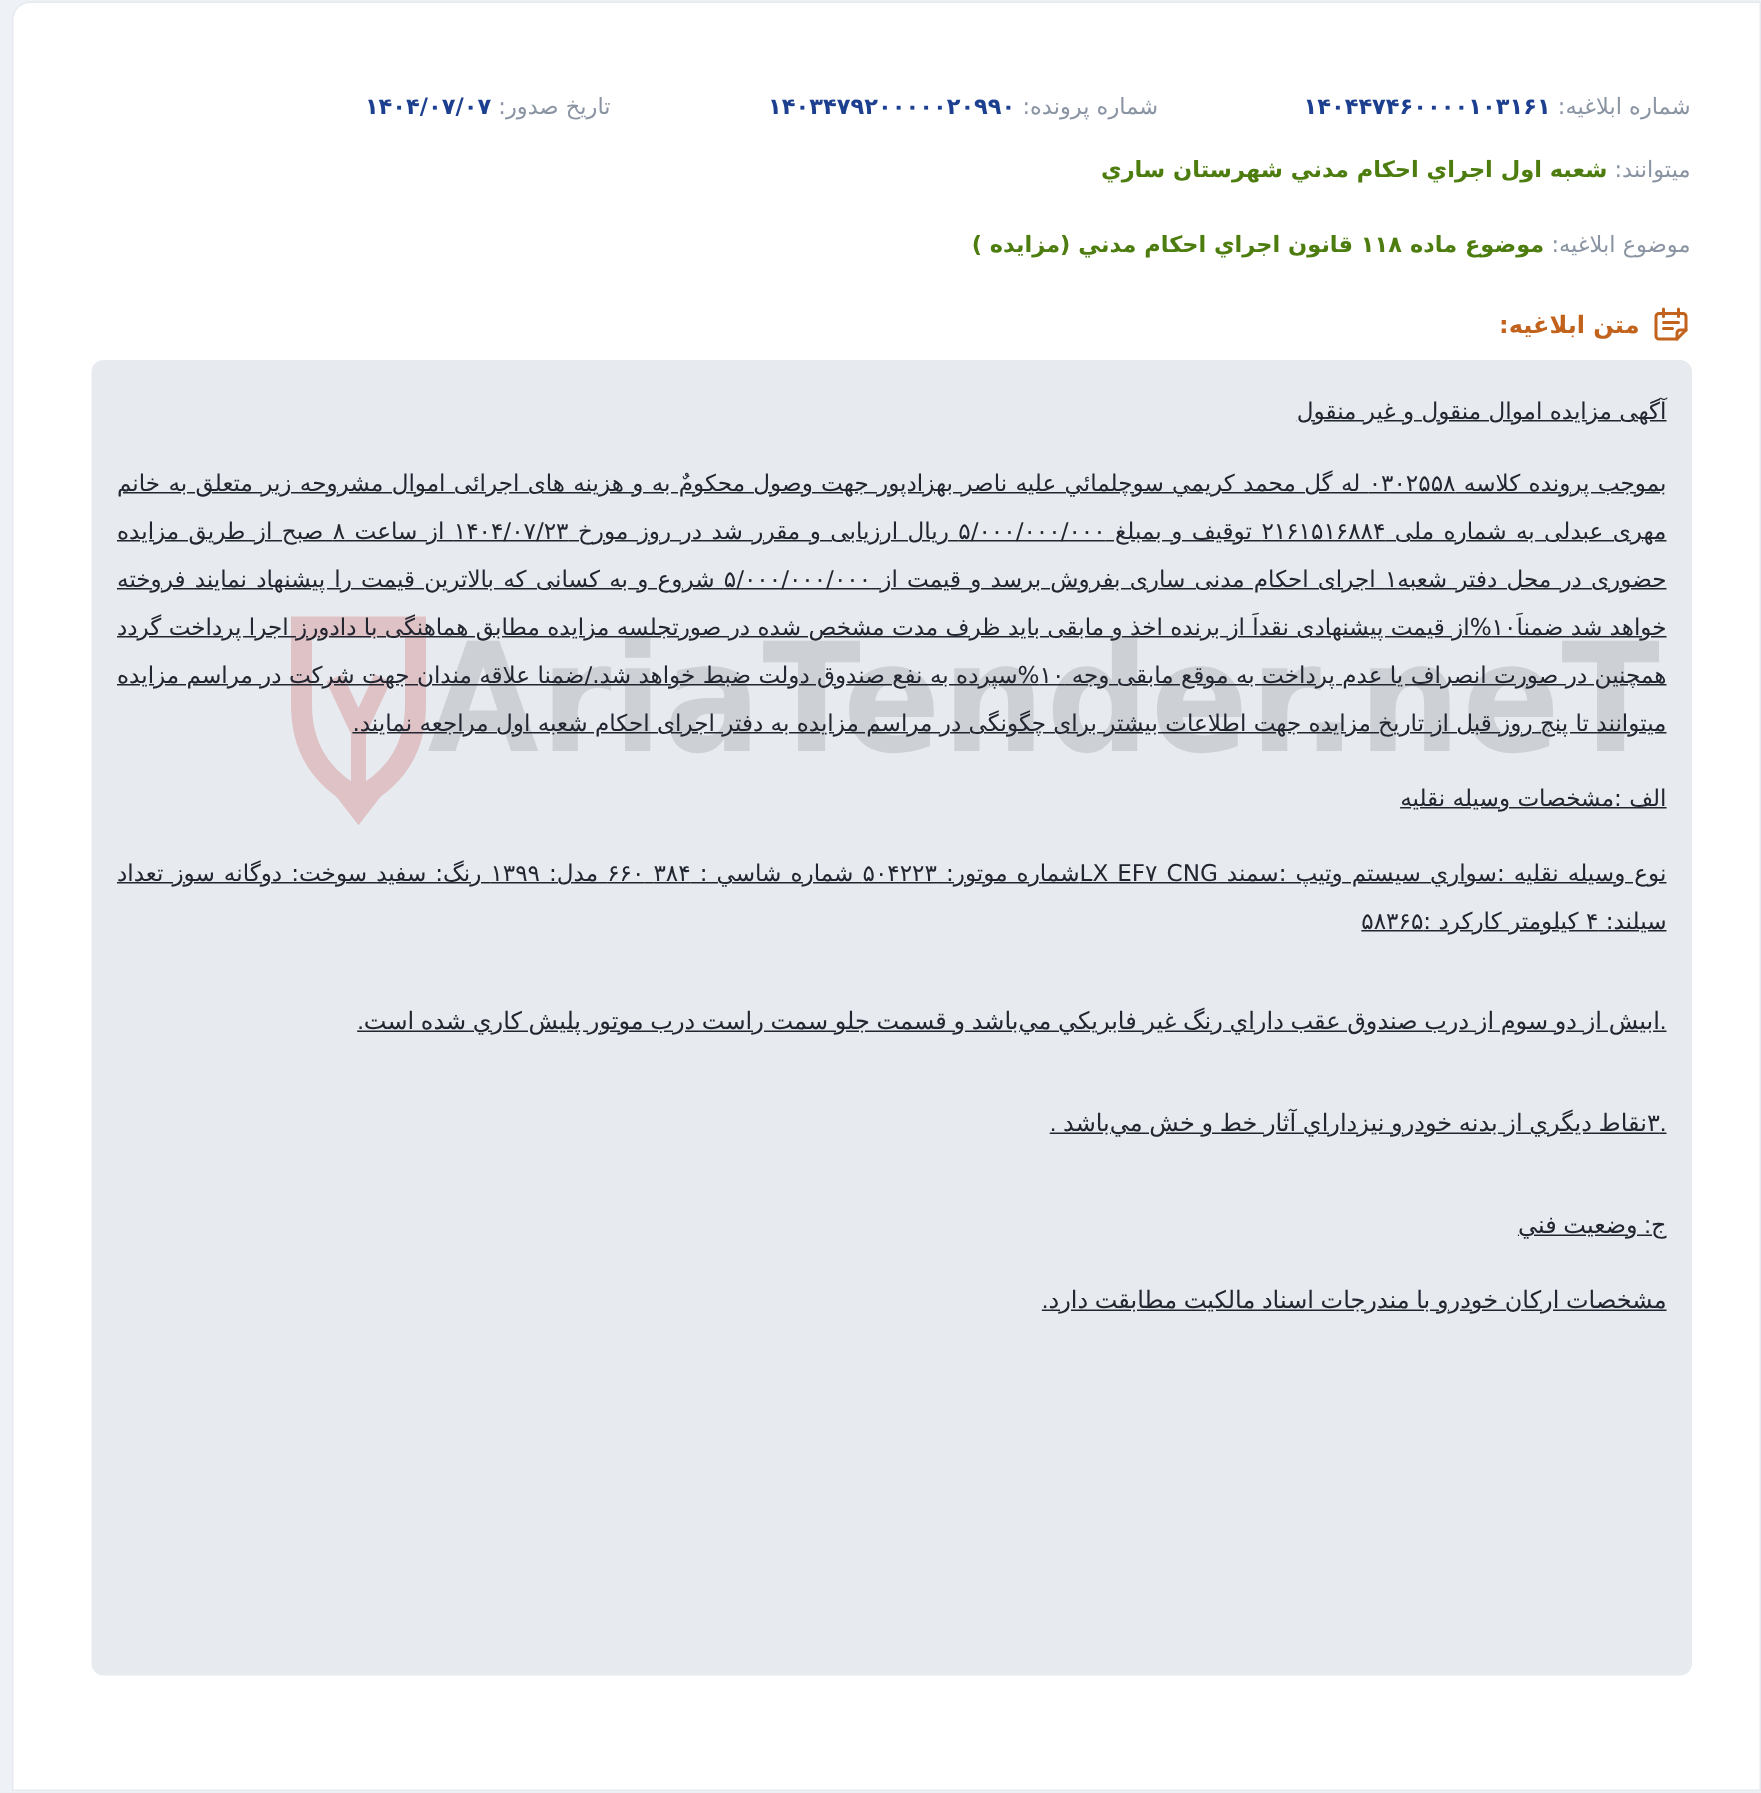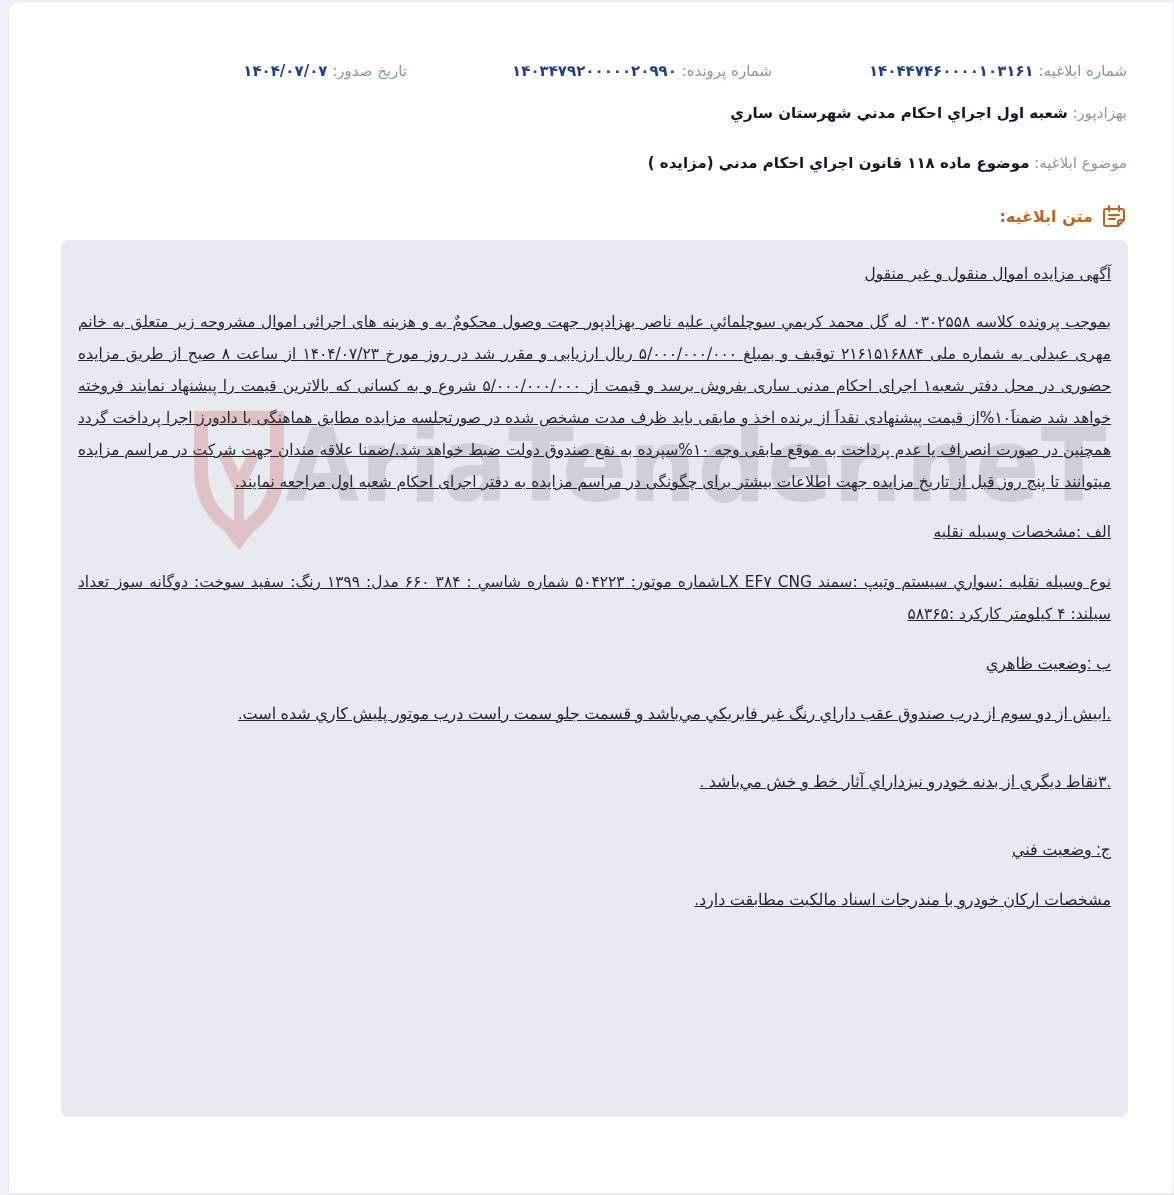--- a/index.html
+++ b/index.html
@@ -41,21 +41,21 @@
     }
     .meta-label { color: #8a94a3; margin-top: 14px; }
     .meta-value { color: #1d3f8f; font-weight: bold; }
     .meta-line {
       position: absolute;
       right: 46px;
       font-size: 15px;
       line-height: 26px;
       white-space: nowrap;
     }
-    .meta-line .meta-value { color: #0f172a; }
+    .meta-line .meta-value { color: #4d7c0f; }
     .section-title {
       position: absolute;
       right: 46px;
       top: 200px;
       height: 28px;
       display: flex;
       align-items: center;
       gap: 8px;
       color: #c2631d;
       font-weight: bold;
@@ -128,21 +128,21 @@
       <span class="meta-label">شماره پرونده:</span>
       <span class="meta-value">۱۴۰۳۴۷۹۲۰۰۰۰۰۲۰۹۹۰</span>
     </div>
     <div class="meta-item" style="right:720px;">
       <span class="meta-label">تاریخ صدور:</span>
       <span class="meta-value">۱۴۰۴/۰۷/۰۷</span>
     </div>
   </div>
 
   <div class="meta-line" style="top:98px;">
-    <span class="meta-label">بهزادپور:</span>
+    <span class="meta-label">میتوانند:</span>
     <span class="meta-value">شعبه اول اجراي احكام مدني شهرستان ساري</span>
   </div>
 
   <div class="meta-line" style="top:148px;">
     <span class="meta-label">موضوع ابلاغیه:</span>
     <span class="meta-value">موضوع ماده ۱۱۸ قانون اجراي احكام مدني (مزايده )</span>
   </div>
 
   <div class="section-title">
     <span>
@@ -168,21 +168,20 @@
 
     <div class="panel-text">
       <p>آگهی مزایده اموال منقول و غیر منقول</p>
       <div class="gap-sm"></div>
       <p>بموجب پرونده کلاسه ۰۳۰۲۵۵۸ له  گل محمد كريمي سوچلمائي عليه  ناصر بهزادپور جهت وصول محکومٌ به و هزینه های اجرائی اموال مشروحه زیر متعلق به  خانم مهری عبدلی به شماره ملی ۲۱۶۱۵۱۶۸۸۴ توقیف و بمبلغ ۵/۰۰۰/۰۰۰/۰۰۰ ریال ارزیابی و مقرر شد در روز مورخ  ۱۴۰۴/۰۷/۲۳ از ساعت ۸ صبح از طریق مزایده حضوری در محل  دفتر شعبه۱ اجرای احکام مدنی ساری بفروش برسد و قیمت از ۵/۰۰۰/۰۰۰/۰۰۰ شروع و به کسانی که بالاترین قیمت را پیشنهاد نمایند فروخته خواهد شد  ضمناَ۱۰%از قیمت پیشنهادی نقداَ از برنده اخذ و مابقی باید ظرف مدت مشخص شده در صورتجلسه مزایده مطابق هماهنگی با دادورز اجرا پرداخت گردد همچنین در صورت انصراف یا عدم پرداخت به موقع مابقی وجه ۱۰%سپرده به نفع صندوق دولت ضبط خواهد شد./ضمنا علاقه مندان جهت شرکت در مراسم مزایده میتوانند تا پنج روز قبل از تاریخ مزایده جهت اطلاعات بیشتر برای چگونگی در مراسم مزایده به دفتر اجرای احکام شعبه اول مراجعه نمایند.</p>
       <div class="gap-md"></div>
       <p>الف :مشخصات وسیله نقلیه</p>
       <div class="gap-md"></div>
       <p>نوع وسيله نقليه :سواري سيستم وتيپ :سمند   LX EF۷ CNGشماره موتور: ۵۰۴۲۲۳  شماره شاسي : ۳۸۴ ۶۶۰  مدل: ۱۳۹۹ رنگ: سفيد سوخت: دوگانه سوز تعداد سيلند: ۴ كيلومتر كاركرد :۵۸۳۶۵</p>
       <div class="gap-md"></div>
-      <p class="condensed">ب :وضعيت ظاهري</p>
       <div class="gap-md"></div>
       <p class="condensed">.ابيش از دو سوم از درب صندوق عقب داراي رنگ غير فابريكي مي‌باشد و قسمت جلو سمت راست درب موتور پليش كاري شده است.</p>
       <div class="gap-md"></div>
       <div class="gap-md"></div>
       <p class="condensed">.۳نقاط ديگري از بدنه خودرو نيزداراي آثار خط و خش مي‌باشد .</p>
       <div class="gap-md"></div>
       <div class="gap-md"></div>
       <p class="condensed">ج: وضعيت فني</p>
       <div class="gap-md"></div>
       <p class="condensed">مشخصات اركان خودرو با مندرجات اسناد مالكيت مطابقت دارد.</p>

